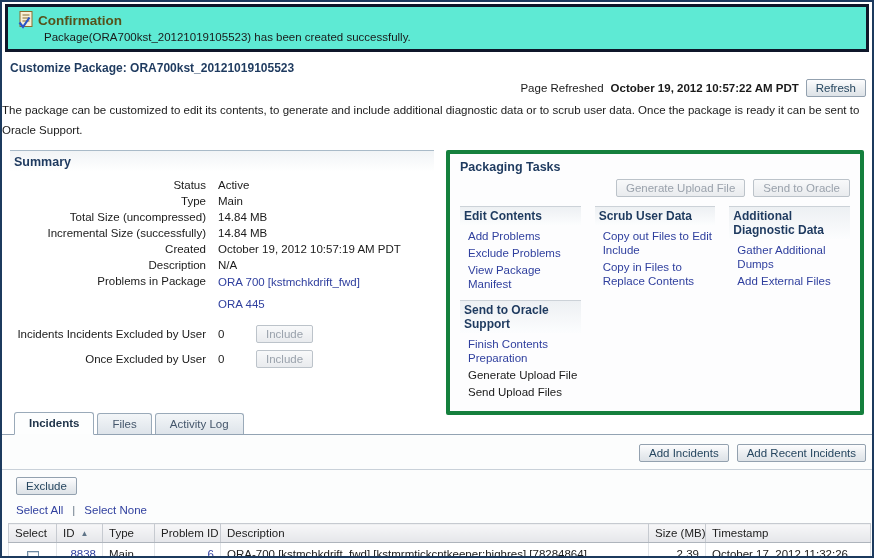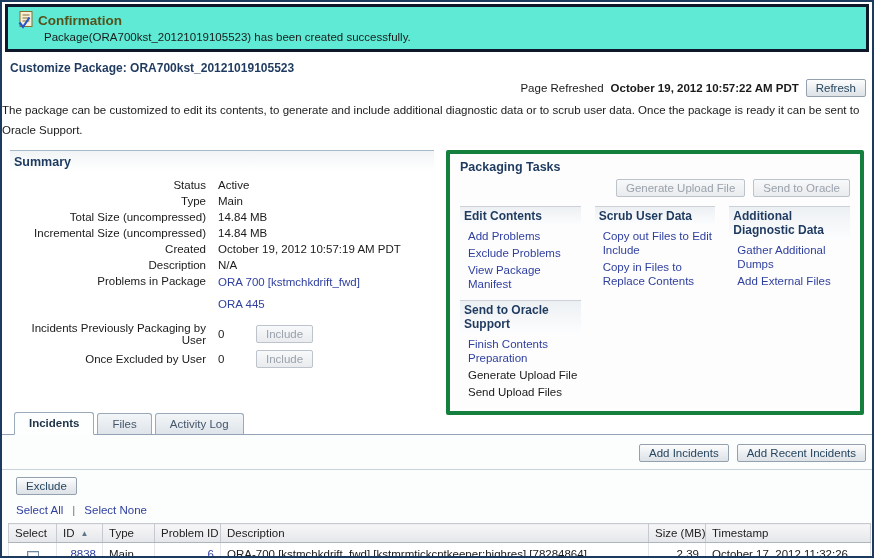--- a/index.html
+++ b/index.html
@@ -169,42 +169,42 @@
       </div>
       <div class="srow">
         <span class="slabel">Type</span>
         <span class="svalue">Main</span>
       </div>
       <div class="srow">
         <span class="slabel">Total Size (uncompressed)</span>
         <span class="svalue">14.84 MB</span>
       </div>
       <div class="srow">
-        <span class="slabel">Incremental Size (uncompressed)</span>
+        <span class="slabel">Incremental Size (successfully)</span>
         <span class="svalue">14.84 MB</span>
       </div>
       <div class="srow">
         <span class="slabel">Created</span>
         <span class="svalue">October 19, 2012 10:57:19 AM PDT</span>
       </div>
       <div class="srow">
         <span class="slabel">Description</span>
         <span class="svalue">N/A</span>
       </div>
 
       <div class="srow">
         <span class="slabel">Problems in Package</span>
         <span class="svalue stack">
           <div><a class="link">ORA 700 [kstmchkdrift_fwd]</a></div>
           <div><a class="link">ORA 445</a></div>
         </span>
       </div>
 
       <div class="inc-row">
-        <span class="slabel">Incidents Previously Packaging by User</span>
+        <span class="slabel">Incidents Incidents Excluded by User</span>
         <span class="inc-val">0</span>
         <button class="btn btn-disabled">Include</button>
       </div>
       <div class="inc-row">
         <span class="slabel">Once Excluded by User</span>
         <span class="inc-val">0</span>
         <button class="btn btn-disabled">Include</button>
       </div>
     </div>
 

